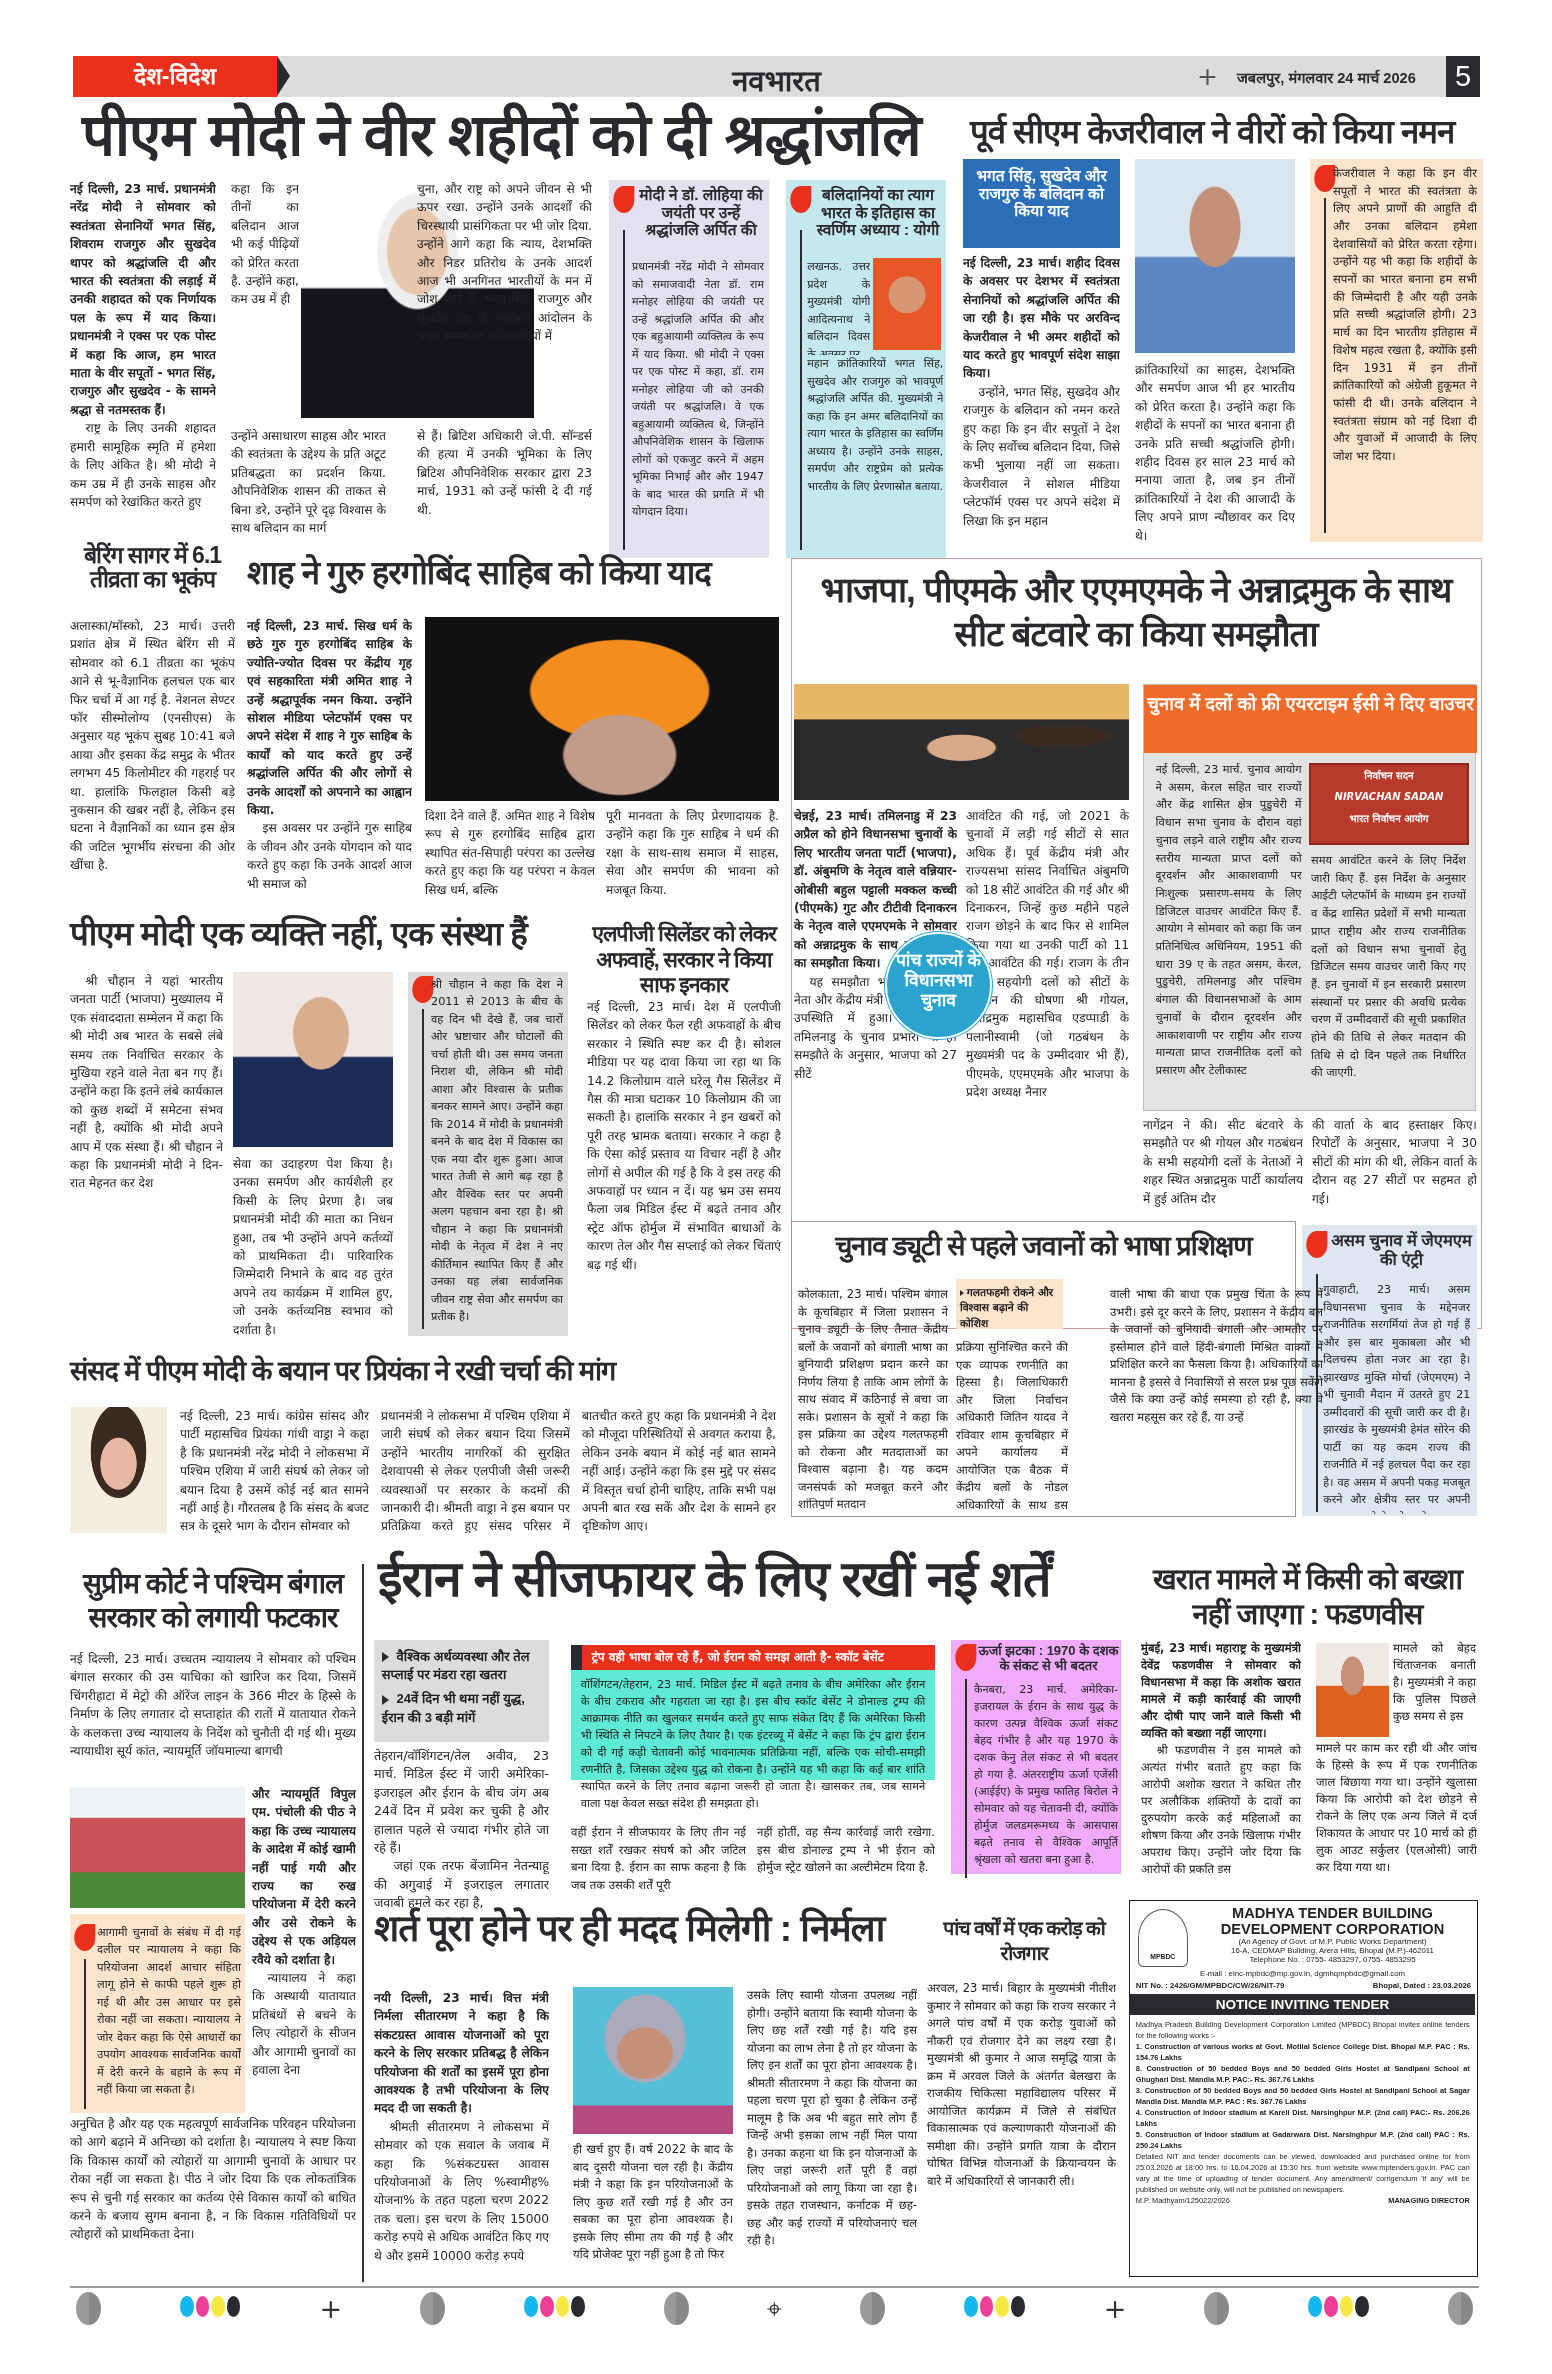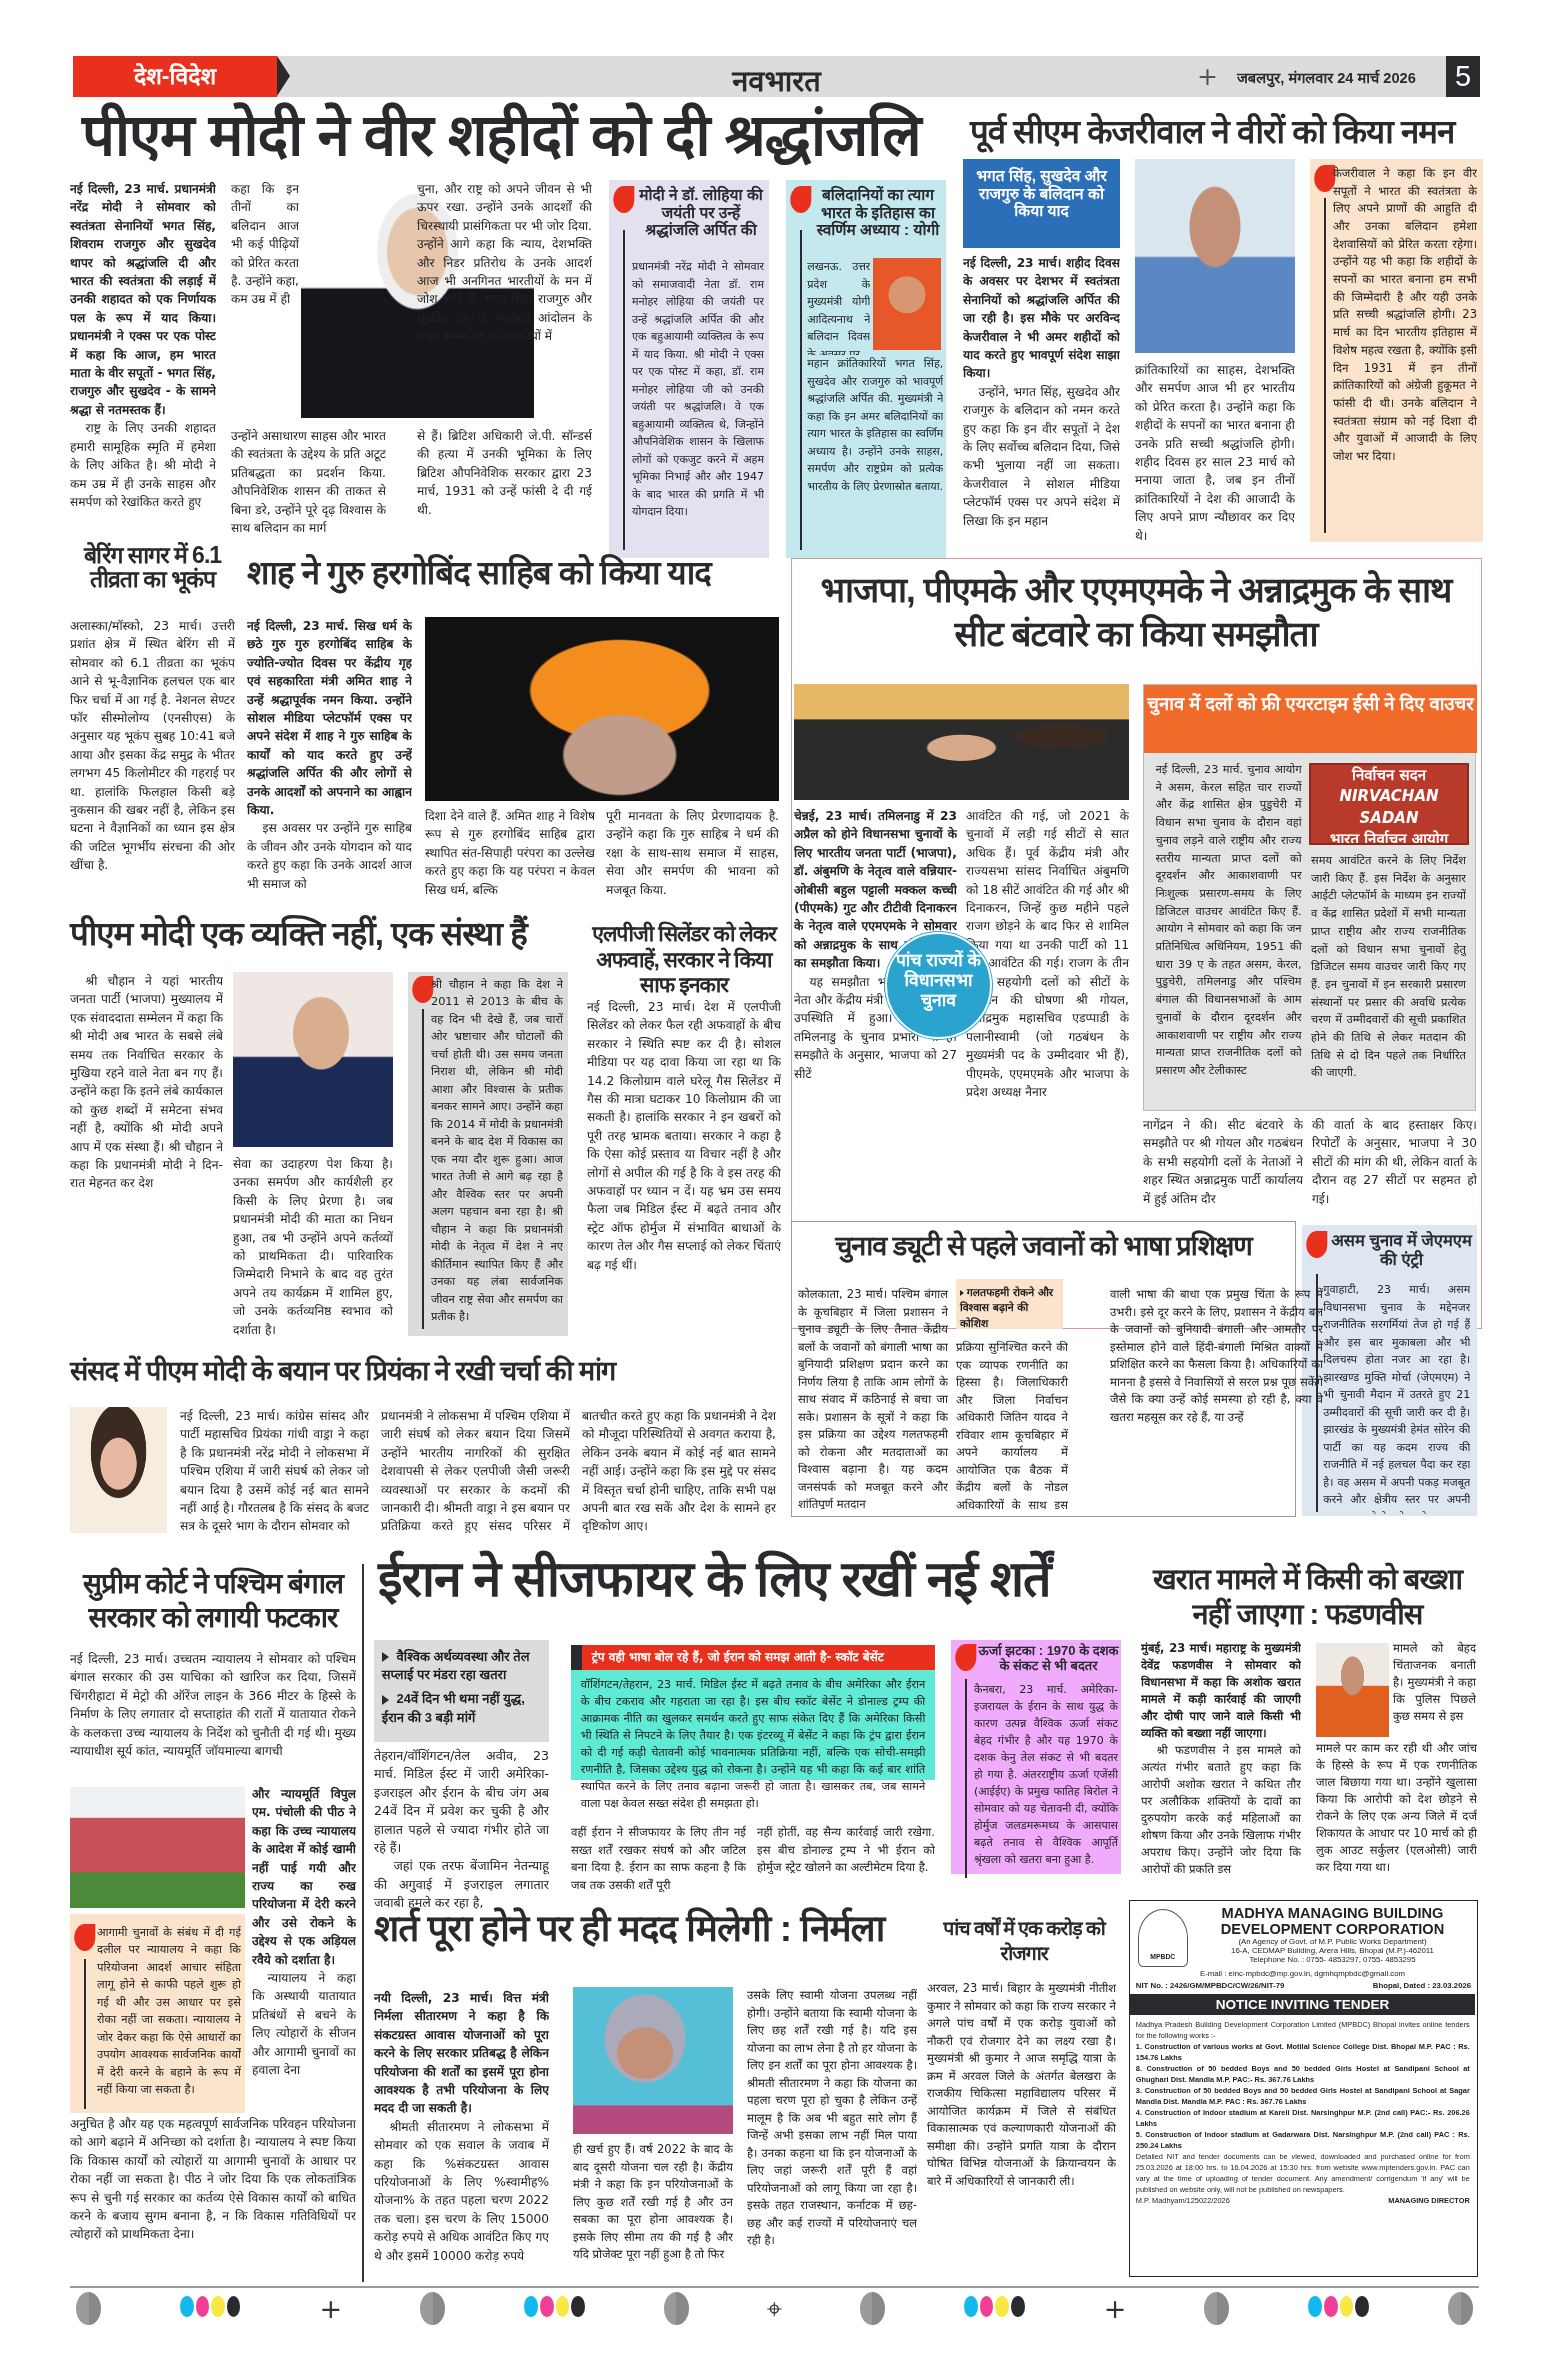--- a/index.html
+++ b/index.html
@@ -124,21 +124,21 @@
   <span style="color:#fff">पांच राज्यों के विधानसभा चुनाव</span>
 </div>
 
 <div class="abs" style="left:1143px;top:684px;width:333px;height:427px;background:#e3e3e3;border:1px solid #bbb">
   <div class="abs boxhl" style="left:0;top:0;width:333px;height:68px;background:#f06a2a;color:#fff;font-size:18.4px;padding-top:7.8px">
     <span style="color:#fff">चुनाव में दलों को फ्री एयरटाइम ईसी ने दिए वाउचर</span>
   </div>
   <div class="col" style="left:11.6px;top:76px;width:146px;height:344px">
     <p style="font-size:11.3px;line-height:17.7px">नई दिल्ली, 23 मार्च. चुनाव आयोग ने असम, केरल सहित चार राज्यों और केंद्र शासित क्षेत्र पुडुचेरी में विधान सभा चुनाव के दौरान वहां चुनाव लड़ने वाले राष्ट्रीय और राज्य स्तरीय मान्यता प्राप्त दलों को दूरदर्शन और आकाशवाणी पर निःशुल्क प्रसारण-समय के लिए डिजिटल वाउचर आवंटित किए हैं. आयोग ने सोमवार को कहा कि जन प्रतिनिधित्व अधिनियम, 1951 की धारा 39 ए के तहत असम, केरल, पुडुचेरी, तमिलनाडु और पश्चिम बंगाल की विधानसभाओं के आम चुनावों के दौरान दूरदर्शन और आकाशवाणी पर राष्ट्रीय और राज्य मान्यता प्राप्त राजनीतिक दलों को प्रसारण और टेलीकास्ट</p>
   </div>
-  <div class="photo" style="left:165px;top:78px;width:160px;height:82px;background:#b83a2a;border:2.9px solid #8c2a1e;color:#fff;text-align:center;font-size:15px;line-height:21.3px;font-weight:bold">
+  <div class="photo" style="left:165px;top:78px;width:160px;height:82px;background:#b83a2a;border:2.9px solid #8c2a1e;color:#fff;text-align:center;font-size:10px;line-height:21.3px;font-weight:bold">
     <div>निर्वाचन सदन</div>
     <div style="font-style:italic">NIRVACHAN SADAN</div>
     <div>भारत निर्वाचन आयोग</div>
   </div>
   <div class="col" style="left:167px;top:167px;width:155px;height:254px">
     <p style="font-size:11.3px;line-height:17.7px">समय आवंटित करने के लिए निर्देश जारी किए हैं. इस निर्देश के अनुसार आईटी प्लेटफॉर्म के माध्यम इन राज्यों व केंद्र शासित प्रदेशों में सभी मान्यता प्राप्त राष्ट्रीय और राज्य राजनीतिक दलों को विधान सभा चुनावों हेतु डिजिटल समय वाउचर जारी किए गए हैं. इन चुनावों में इन सरकारी प्रसारण संस्थानों पर प्रसार की अवधि प्रत्येक चरण में उम्मीदवारों की सूची प्रकाशित होने की तिथि से लेकर मतदान की तिथि से दो दिन पहले तक निर्धारित की जाएगी.</p>
   </div>
 </div>
 <div class="col" style="left:1143px;top:1116px;width:160px;height:97px">
   <p>नागेंद्रन ने की। सीट बंटवारे के समझौते पर श्री गोयल और गठबंधन के सभी सहयोगी दलों के नेताओं ने शहर स्थित अन्नाद्रमुक पार्टी कार्यालय में हुई अंतिम दौर</p>
@@ -284,21 +284,21 @@
 <div class="abs hl" style="left:927px;top:1916px;width:194px;font-size:19.4px;text-align:center;line-height:1.3">पांच वर्षों में एक करोड़ को रोजगार</div>
 <div class="col" style="left:927px;top:1980px;width:189px;height:301px">
   <p style="font-size:11.5px;line-height:17.5px">अरवल, 23 मार्च। बिहार के मुख्यमंत्री नीतीश कुमार ने सोमवार को कहा कि राज्य सरकार ने अगले पांच वर्षों में एक करोड़ युवाओं को नौकरी एवं रोजगार देने का लक्ष्य रखा है। मुख्यमंत्री श्री कुमार ने आज समृद्धि यात्रा के क्रम में अरवल जिले के अंतर्गत बेलखरा के राजकीय चिकित्सा महाविद्यालय परिसर में आयोजित कार्यक्रम में जिले से संबंधित विकासात्मक एवं कल्याणकारी योजनाओं की समीक्षा की। उन्होंने प्रगति यात्रा के दौरान घोषित विभिन्न योजनाओं के क्रियान्वयन के बारे में अधिकारियों से जानकारी ली।</p>
 </div>
 
 <div class="abs" style="left:1129px;top:1900px;width:349px;height:377px;border:1.9px solid #222;padding:3.9px;font-family:'Liberation Sans',sans-serif;color:#222">
   <div class="abs" style="left:7.8px;top:7.8px;width:50px;height:58px;border:1.9px solid #555;border-radius:50% 50% 10% 10%;font-size:6.8px;text-align:center;padding-top:43px;font-weight:bold">
     <span>MPBDC</span>
   </div>
   <div class="abs" style="left:64px;top:3.9px;width:277px;text-align:center">
-    <div style="font-weight:bold;font-size:14.6px">MADHYA MANAGING BUILDING</div>
+    <div style="font-weight:bold;font-size:14.6px">MADHYA TENDER BUILDING</div>
     <div style="font-weight:bold;font-size:14.6px">DEVELOPMENT CORPORATION</div>
     <div style="font-size:7.8px">(An Agency of Govt. of M.P. Public Works Department)</div>
     <div style="font-size:7.8px">16-A, CEDMAP Building, Arera Hills, Bhopal (M.P.)-462011</div>
     <div style="font-size:7.8px">Telephone No. : 0755- 4853297, 0755- 4853295</div>
   </div>
   <div class="abs" style="left:0;top:68px;width:345px;text-align:center;font-size:7.8px">E-mail : einc-mpbdc@mp.gov.in, dgmhqmpbdc@gmail.com</div>
   <div class="abs" style="left:5.8px;top:80px;font-size:7.8px;font-weight:bold">NIT No. : 2426/GM/MPBDC/CW/26/NIT-79</div>
   <div class="abs" style="right:5.8px;top:80px;font-size:7.8px;font-weight:bold">Bhopal, Dated : 23.03.2026</div>
   <div class="abs" style="left:0;top:93px;width:345px;height:21.3px;background:#2a2a2e;color:#fff;text-align:center;font-weight:bold;font-size:13.6px;line-height:21.3px">
     <span style="color:#fff">NOTICE INVITING TENDER</span>

